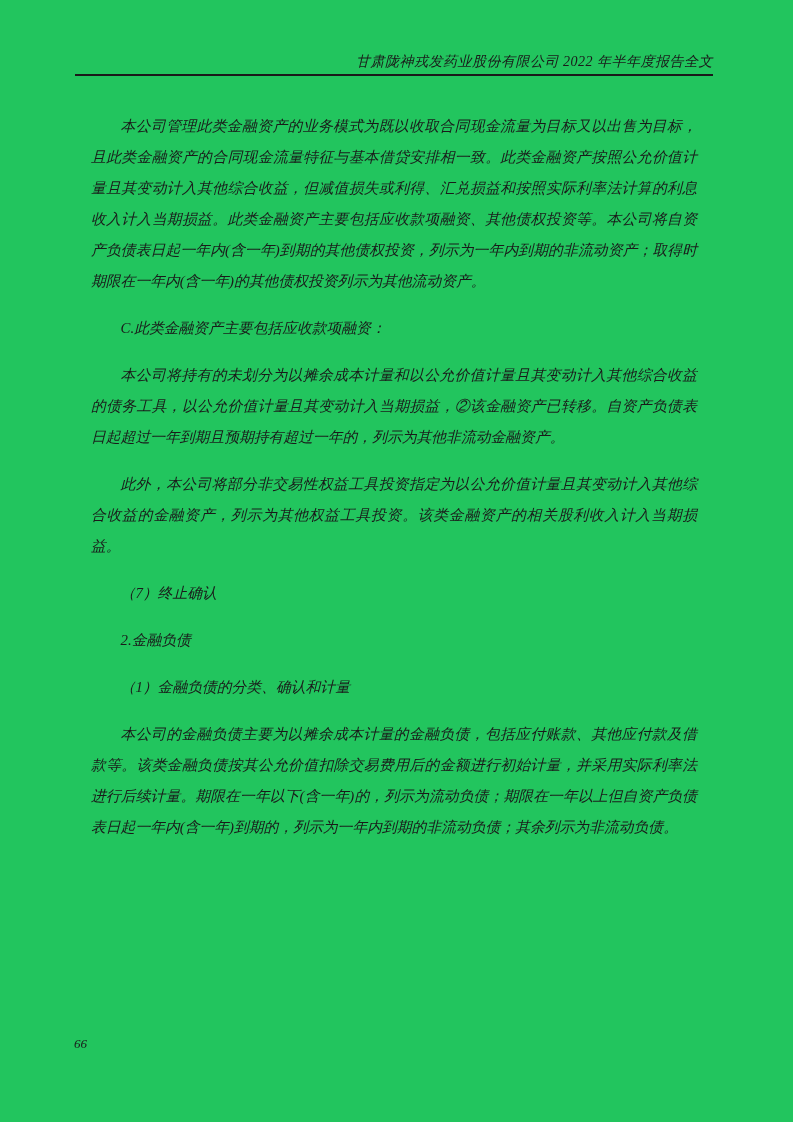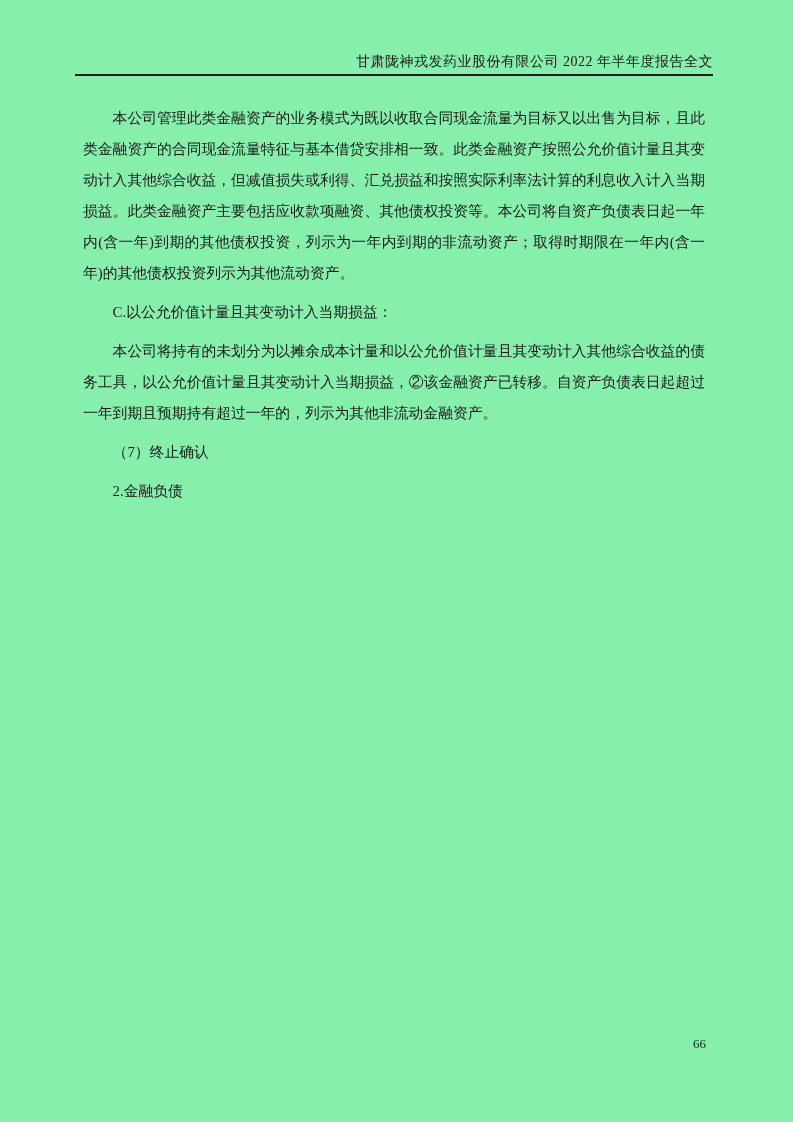--- a/index.html
+++ b/index.html
@@ -5,23 +5,24 @@
   * { margin: 0; padding: 0; box-sizing: border-box; }
   html, body {
     background: #888;
     font-family: "Liberation Serif", "DejaVu Serif", serif;
   }
   .page {
     position: relative;
     width: 793px;
     height: 1122px;
     margin: 0 auto;
-    background: #86efac;
+    background: #22c55e;
     color: #1a1a1a;
     overflow: hidden;
+    font-style: italic;
   }
   .page-header {
     position: absolute;
     top: 52px;
     left: 75px;
     width: 638px;
     text-align: right;
     font-size: 14px;
     line-height: 19px;
     letter-spacing: 0.5px;
@@ -41,50 +42,53 @@
     left: 75px;
     width: 638px;
     font-size: 14.8px;
     line-height: 31px;
     text-align: justify;
     text-justify: inter-character;
     color: #1a1a1a;
   }
   .doc-body p {
     text-indent: 2em;
-    margin: 8px;
+    margin: 16px;
   }
   .page-footer {
     position: absolute;
     top: 1036px;
-    left: 68px;
+    left: 74px;
     width: 638px;
-    text-align: right;
+    text-align: left;
     font-size: 13px;
     line-height: 16px;
     color: #1a1a1a;
   }
 </style>
 </head>
 <body>
 
 <div class="page">
 
   <div class="page-header">
     <span>甘肃陇神戎发药业股份有限公司 2022 年半年度报告全文</span>
   </div>
 
   <div class="header-rule"></div>
 
   <main class="doc-body">
 
   <p>本公司管理此类金融资产的业务模式为既以收取合同现金流量为目标又以出售为目标，且此类金融资产的合同现金流量特征与基本借贷安排相一致。此类金融资产按照公允价值计量且其变动计入其他综合收益，但减值损失或利得、汇兑损益和按照实际利率法计算的利息收入计入当期损益。此类金融资产主要包括应收款项融资、其他债权投资等。本公司将自资产负债表日起一年内(含一年)到期的其他债权投资，列示为一年内到期的非流动资产；取得时期限在一年内(含一年)的其他债权投资列示为其他流动资产。</p>
-      <p>C.以公允价值计量且其变动计入当期损益：</p>
+      <p>C.此类金融资产主要包括应收款项融资：</p>
       <p>本公司将持有的未划分为以摊余成本计量和以公允价值计量且其变动计入其他综合收益的债务工具，以公允价值计量且其变动计入当期损益，②该金融资产已转移。自资产负债表日起超过一年到期且预期持有超过一年的，列示为其他非流动金融资产。</p>
+      <p>此外，本公司将部分非交易性权益工具投资指定为以公允价值计量且其变动计入其他综合收益的金融资产，列示为其他权益工具投资。该类金融资产的相关股利收入计入当期损益。</p>
       <p>（7）终止确认</p>
       <p>2.金融负债</p>
+      <p>（1）金融负债的分类、确认和计量</p>
+      <p>本公司的金融负债主要为以摊余成本计量的金融负债，包括应付账款、其他应付款及借款等。该类金融负债按其公允价值扣除交易费用后的金额进行初始计量，并采用实际利率法进行后续计量。期限在一年以下(含一年)的，列示为流动负债；期限在一年以上但自资产负债表日起一年内(含一年)到期的，列示为一年内到期的非流动负债；其余列示为非流动负债。</p>
     </main>
 
   <div class="page-footer">
     <span>66</span>
   </div>
 
 </div>
 
 </body></html>

